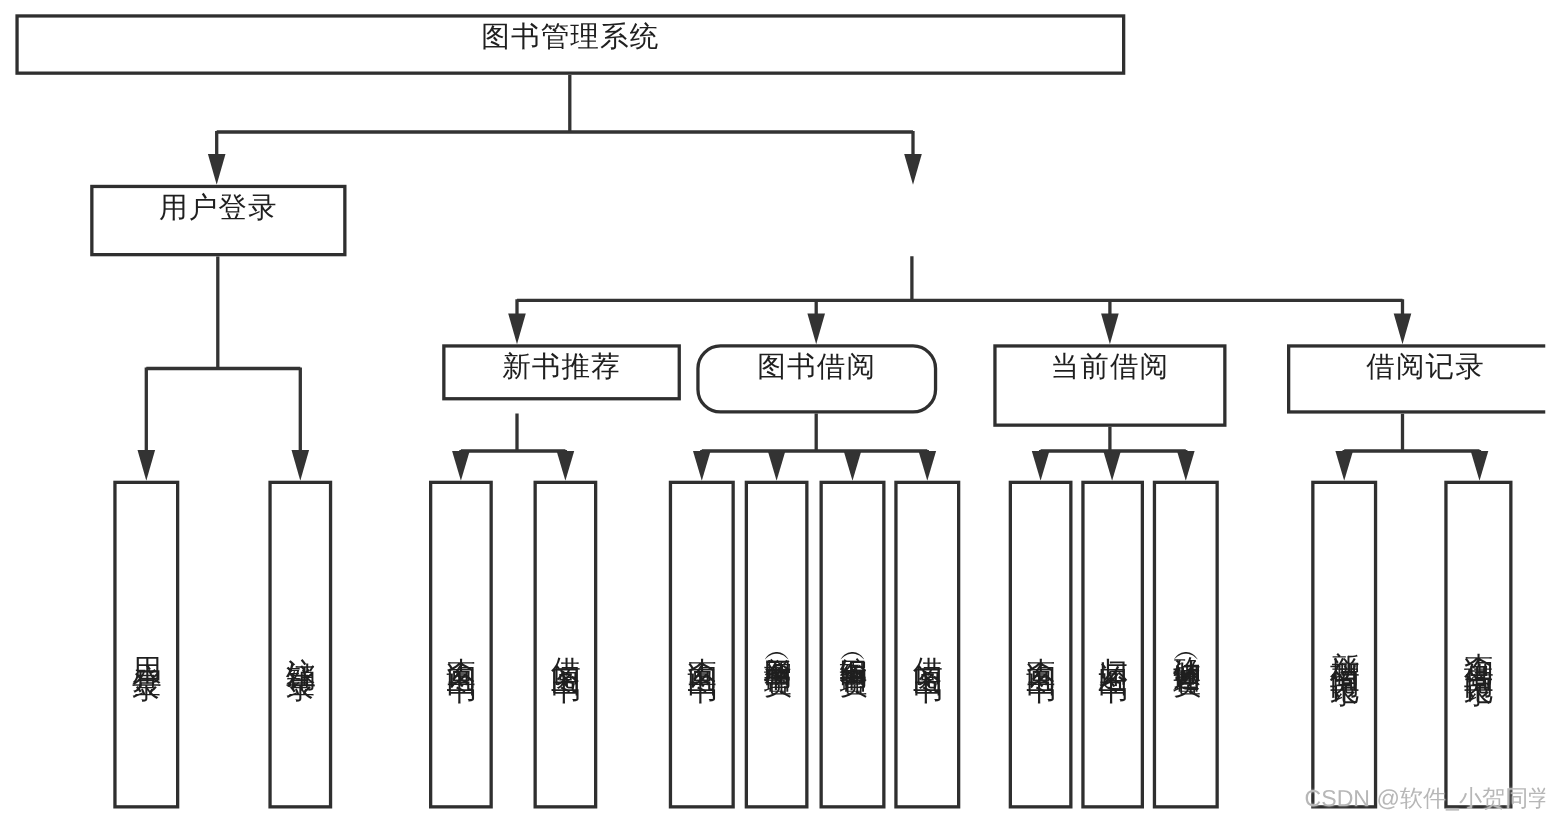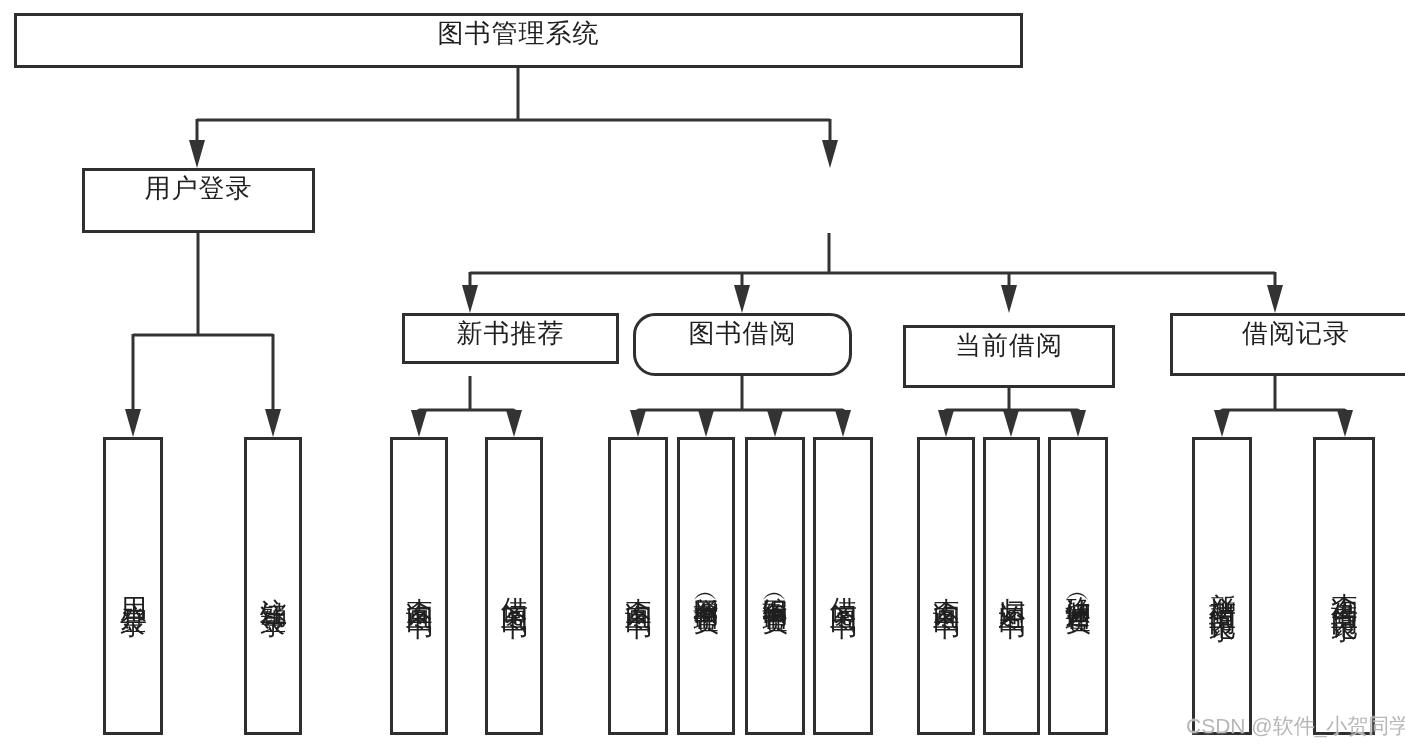--- a/index.html
+++ b/index.html
@@ -114,21 +114,21 @@
   <div class="hbox" style="left:82px; top:168px; width:233px; height:65px;">
     <span>用户登录</span>
   </div>
 
   <div class="hbox" style="left:362px; top:313px; width:217px; height:51px;margin-left:40px;">
     <span>新书推荐</span>
   </div>
   <div class="hbox" style="left:633px; top:313px; width:219px; height:63px;border-radius:22px;">
     <span>图书借阅</span>
   </div>
-  <div class="hbox" style="left:903px; top:325px; width:212px; height:63px;">
+  <div class="hbox" style="left:903px; top:313px; width:212px; height:75px;">
     <span>当前借阅</span>
   </div>
   <div class="hbox" style="left:1170px; top:313px; width:252px; height:63px;">
     <span>借阅记录</span>
   </div>
 
   <div class="vbox" style="left:103px; width:60px;">
     <span>用户登录</span>
   </div>
   <div class="vbox" style="left:244px; width:58px;">

